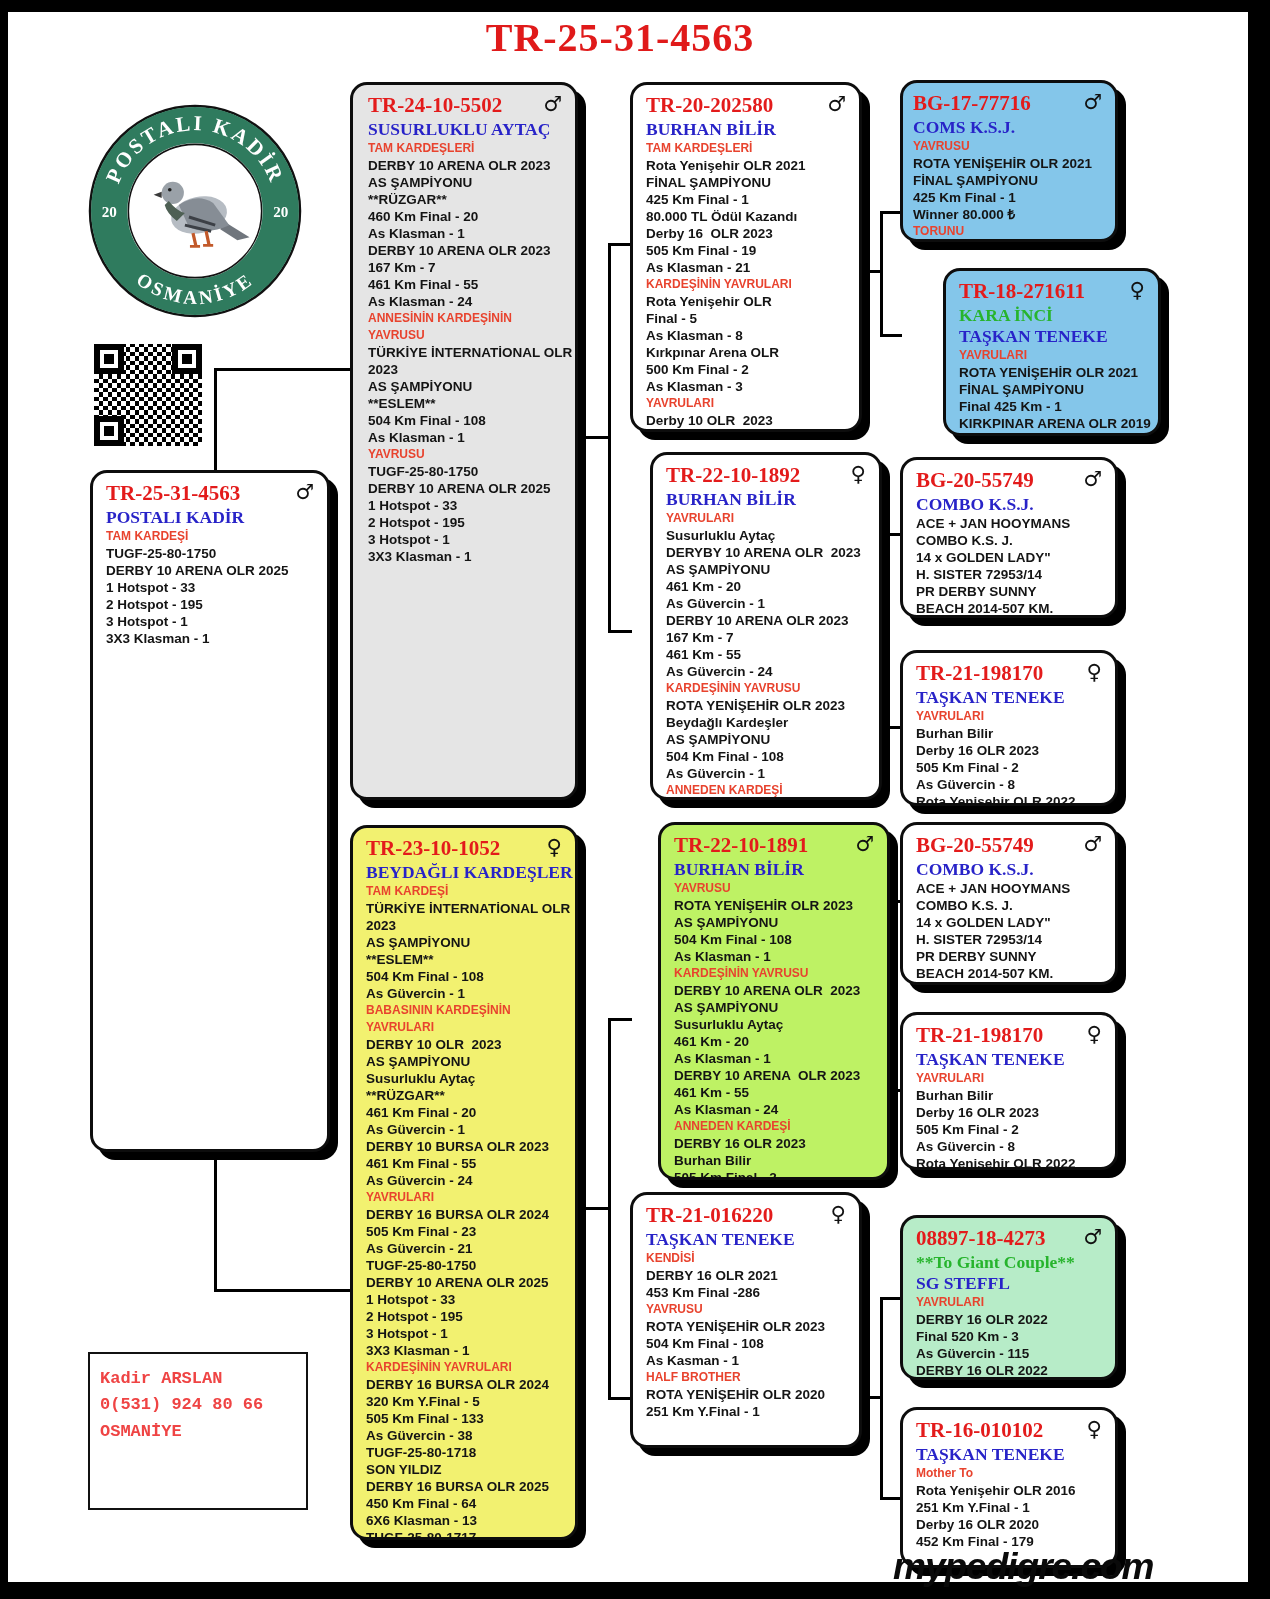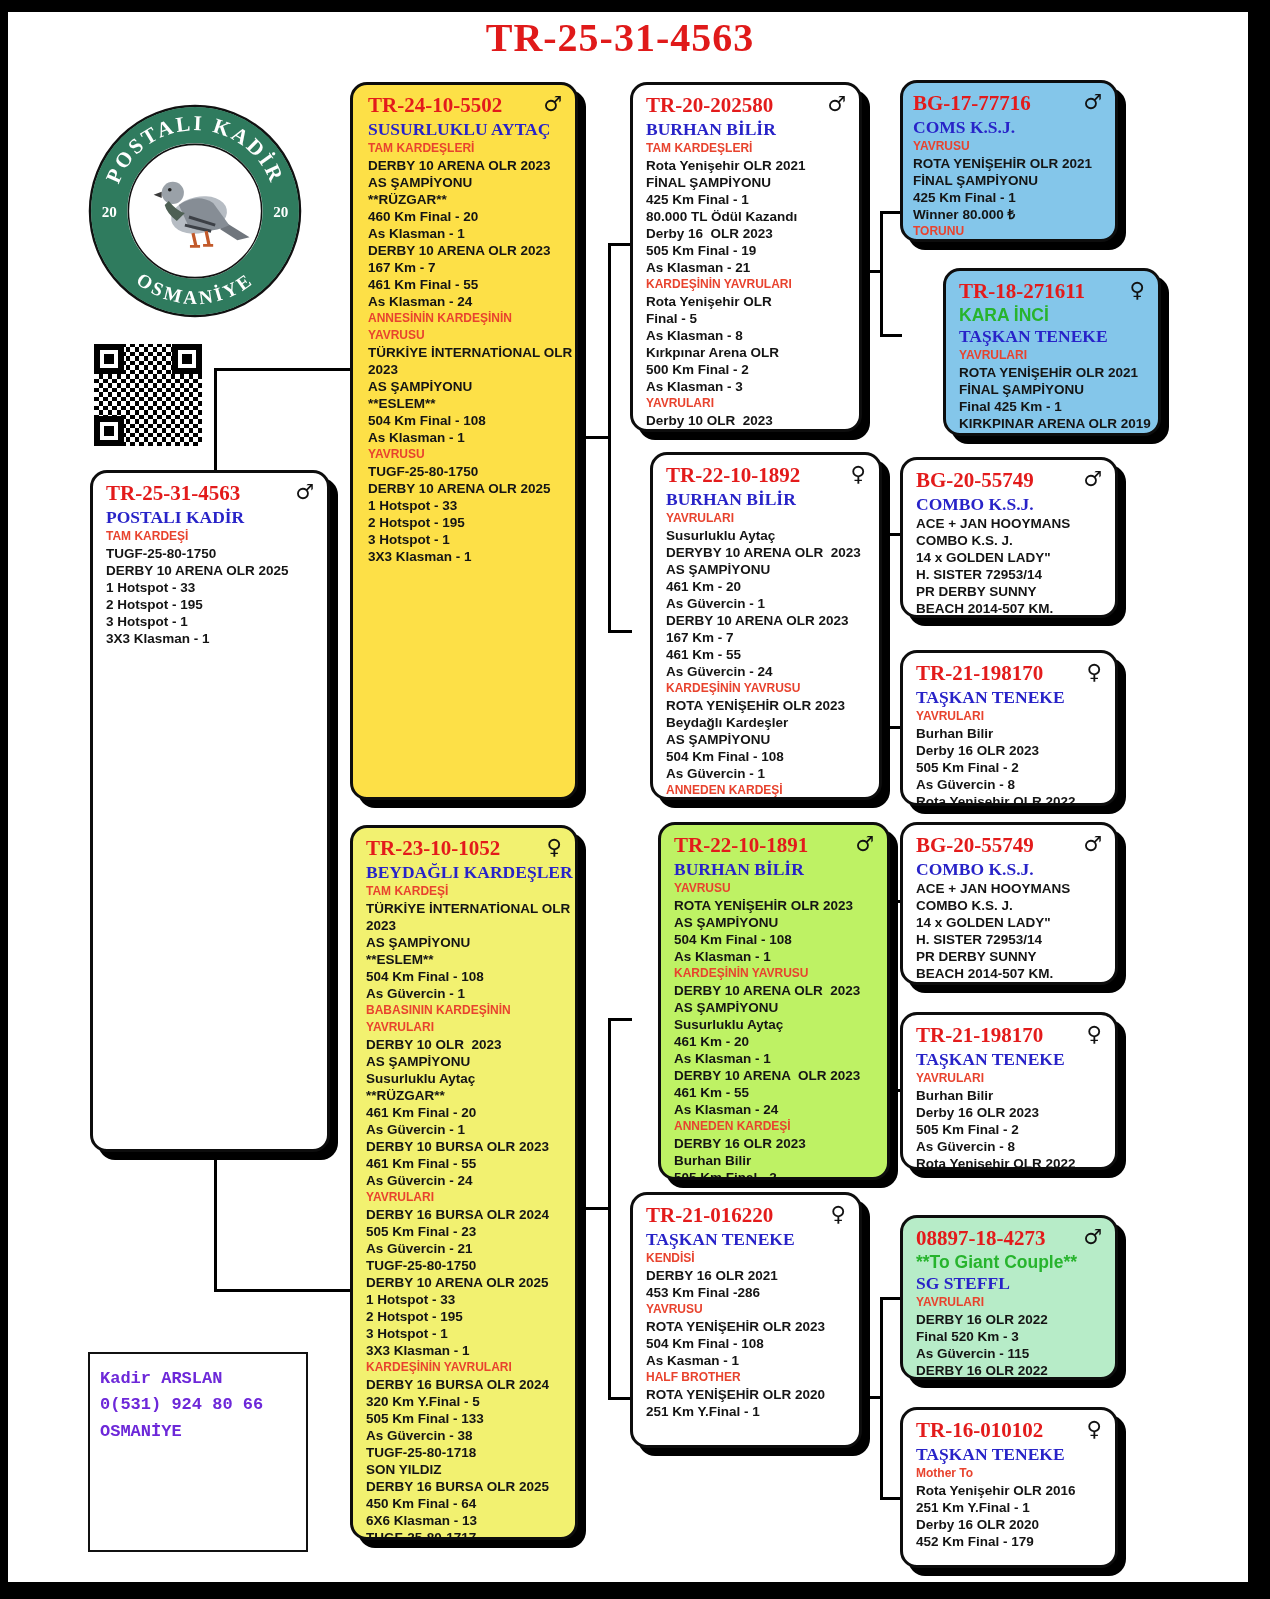--- a/index.html
+++ b/index.html
@@ -14,36 +14,36 @@
   
   .card{position:absolute;background:#fff;border:3px solid #0d0d0d;border-radius:17px;
         box-shadow:8px 8px 0 #000;overflow:hidden;z-index:2;padding:7px 10px 6px 13px;box-sizing:border-box;}
   .ring{display:block;font-family:"Liberation Serif",serif;font-weight:bold;font-size:21px;
         color:#e31b1b;height:27px;line-height:27px;white-space:pre;}
   .gender{position:absolute;top:7px;right:13px;font-size:21px;color:#111;
         font-family:"DejaVu Sans",sans-serif;font-weight:normal;}
   .line{white-space:pre;color:#141414;font-weight:bold;font-size:13.5px;height:17px;line-height:17px;
         font-family:"Liberation Sans",sans-serif;}
   .line.name{font-family:"Liberation Serif",serif;font-size:17.5px;color:#2823c8;height:21px;line-height:21px;}
-  .line.green{font-family:Liberation Sans, sans-serif;font-size:17.5px;color:#27b42d;height:21px;line-height:21px;}
+  .line.green{font-family:Liberation Serif, serif;font-size:17.5px;color:#27b42d;height:21px;line-height:21px;}
   .line.sec{color:#e8432e;font-size:12px;}
   
   #logo{position:absolute;left:88px;top:104px;width:214px;height:214px;z-index:2;}
   
   #qr{position:absolute;left:90px;top:340px;width:116px;height:110px;background:#fff;z-index:2;}
   #qr .qfield{position:absolute;left:4px;top:4px;right:4px;bottom:4px;
       background:repeating-linear-gradient(0deg,#000 0 4px,#fff 4px 9px),
                  repeating-linear-gradient(90deg,#000 0 5px,#fff 5px 9px);
       background-blend-mode:difference;}
   .qf{position:absolute;width:30px;height:30px;border:6px solid #000;background:#fff;box-sizing:border-box;}
   .qf::after{content:"";position:absolute;left:4px;top:4px;width:10px;height:10px;background:#000;}
   
-  #contact{position:absolute;left:88px;top:1352px;width:220px;height:200px;border:2px solid #111;
+  #contact{position:absolute;left:88px;top:1352px;width:220px;height:158px;border:2px solid #111;
       background:#fff;z-index:2;padding:12px 10px;box-sizing:border-box;
-      font-family:"Liberation Mono",monospace;font-weight:bold;font-size:17px;color:#6d28d9;line-height:1.55;}
+      font-family:"Liberation Mono",monospace;font-weight:bold;font-size:17px;color:#ef4444;line-height:1.55;}
   
   #watermark{position:absolute;left:893px;top:1546px;z-index:3;color:#0a0a0a;
       font-family:"Liberation Sans",sans-serif;font-weight:bold;font-style:italic;font-size:37px;letter-spacing:-1px;}
 </style>
 </head>
 <body>
 
 <div id="stage">
   <div id="sheet"></div>
 
@@ -126,21 +126,21 @@
       <span class="gender">♂</span>
       <div class="line name">POSTALI KADİR</div>
       <div class="line sec">TAM KARDEŞİ</div>
       <div class="line body">TUGF-25-80-1750</div>
       <div class="line body">DERBY 10 ARENA OLR 2025</div>
       <div class="line body">1 Hotspot - 33</div>
       <div class="line body">2 Hotspot - 195</div>
       <div class="line body">3 Hotspot - 1</div>
       <div class="line body">3X3 Klasman - 1</div>
     </div>
-  <div class="card" style="left: 350px; top: 82px; width: 228px; height: 718px; background: #fde047; padding-left: 15px;">
+  <div class="card" style="left: 350px; top: 82px; width: 228px; height: 718px; background: #e5e5e5; padding-left: 15px;">
       <span class="ring">TR-24-10-5502</span>
       <span class="gender">♂</span>
       <div class="line name">SUSURLUKLU AYTAÇ</div>
       <div class="line sec">TAM KARDEŞLERİ</div>
       <div class="line body">DERBY 10 ARENA OLR 2023</div>
       <div class="line body">AS ŞAMPİYONU</div>
       <div class="line body">**RÜZGAR**</div>
       <div class="line body">460 Km Final - 20</div>
       <div class="line body">As Klasman - 1</div>
       <div class="line body">DERBY 10 ARENA OLR 2023</div>
@@ -383,13 +383,14 @@
       <div class="line body">Derby 16 OLR 2020</div>
       <div class="line body">452 Km Final - 179</div>
     </div>
 
   <div id="contact">
     <div>Kadir ARSLAN</div>
     <div>0(531) 924 80 66</div>
     <div>OSMANİYE</div>
   </div>
 
+  <div id="watermark">mypedigre.com</div>
 </div>
 
 </body></html>

